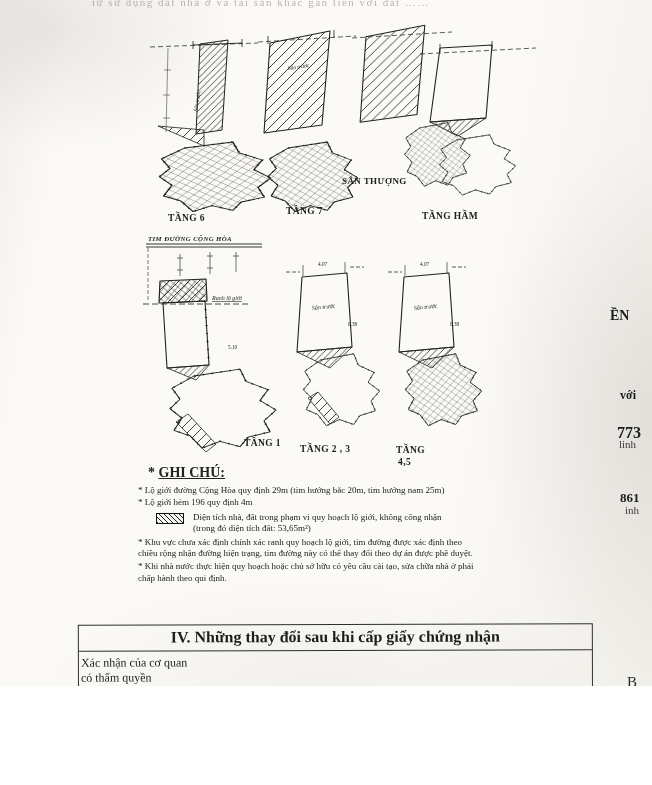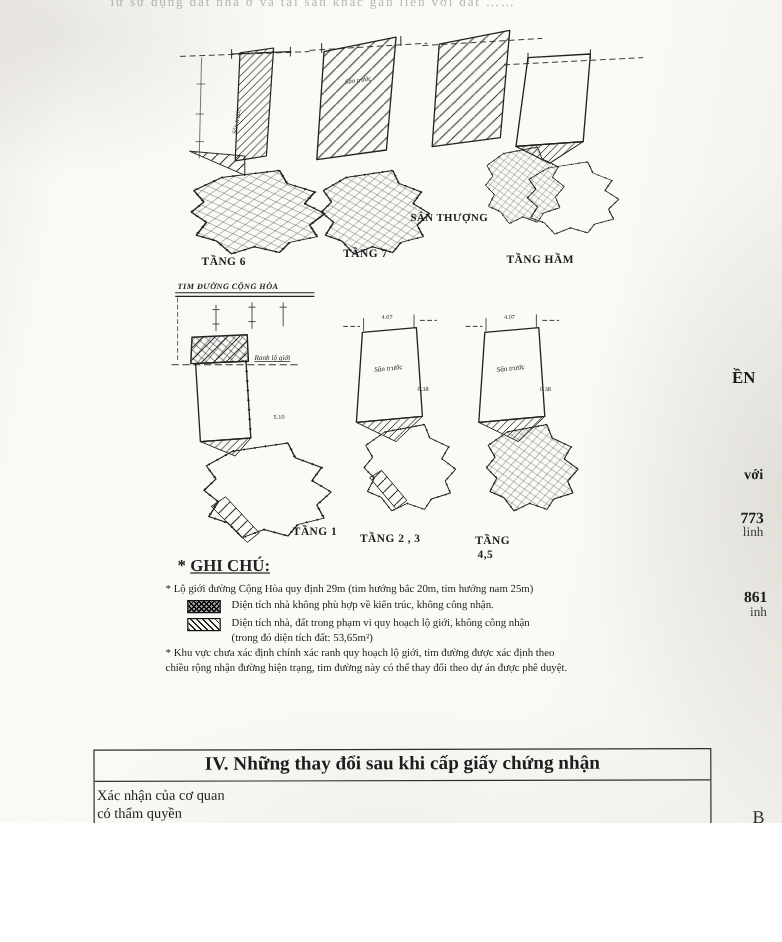--- a/index.html
+++ b/index.html
@@ -43,21 +43,21 @@
   .ct-head{display:flex;border-bottom:1.2px solid #2e2e2e;}
   .ct-col1{width:71.5%;border-right:1.2px solid #2e2e2e;display:flex;align-items:center;justify-content:center;font-size:14px;padding:7px 4px;}
   .ct-col2{flex:1;text-align:left;font-size:12px;line-height:1.25;padding:4px 2px;}
   .ct-body{display:flex;height:80px;}
   .ct-b1{width:71.5%;border-right:1.2px solid #2e2e2e;}
   .ct-b2{flex:1;}
 
   .frag{position:absolute;color:#1b1b1b;}
   .frag-en{left:610px;top:308px;font-size:14px;font-weight:bold;}
   .frag-voi{left:620px;top:388px;font-size:12px;font-weight:bold;}
-  .frag-773{left:617px;top:424px;font-size:13px;font-weight:bold;text-align:center;}
+  .frag-773{left:617px;top:424px;font-size:16px;font-weight:bold;text-align:center;}
   .frag-linh{left:619px;top:438px;font-size:11px;color:#3a3a3a;}
   .frag-987{left:620px;top:490px;font-size:13px;font-weight:bold;}
   .frag-inh{left:625px;top:504px;font-size:11px;color:#3a3a3a;}
   .frag-b{left:627px;top:674px;font-size:15px;color:#2a2a2a;}
 </style>
 </head>
 <body>
 
 <div class="page">
 
@@ -173,32 +173,30 @@
       <text class="plan-label" x="398" y="465" font-size="9.5">4,5</text>
     </g>
   </svg>
 
   <div class="notes">
     <div class="notes-title">
       <span>*</span>
       <span class="t">GHI CHÚ:</span>
     </div>
     <div class="note">* Lộ giới đường Cộng Hòa quy định 29m (tim hướng bắc 20m, tim hướng nam 25m)</div>
-    <div class="legend-row">
-      <span class="swatch swatch-cross"></span>
-      <span>Diện tích nhà không phù hợp về kiến trúc, không công nhận.</span>
-    </div>
+    <div class="note">* Lộ giới hẻm 196 quy định 4m</div>
     <div class="legend-row">
       <span class="swatch swatch-diag"></span>
       <span>
         <span>Diện tích nhà, đất trong phạm vi quy hoạch lộ giới, không công nhận</span><br>
         <span class="legend-sub">(trong đó diện tích đất: 53,65m²)</span>
       </span>
     </div>
     <div class="note">* Khu vực chưa xác định chính xác ranh quy hoạch lộ giới, tim đường được xác định theo chiều rộng nhận đường hiện trạng, tim đường này có thể thay đổi theo dự án được phê duyệt.</div>
+    <div class="note">* Khi nhà nước thực hiện quy hoạch hoặc chủ sở hữu có yêu cầu cải tạo, sửa chữa nhà ở phải chấp hành theo qui định.</div>
   </div>
 
   <div class="cert-table">
     <div class="ct-title">IV. Những thay đổi sau khi cấp giấy chứng nhận</div>
     <div class="ct-head">
       <div class="ct-col2">
         <span>Xác nhận của cơ quan</span><br>
         <span>có thẩm quyền</span>
       </div>
     </div>

